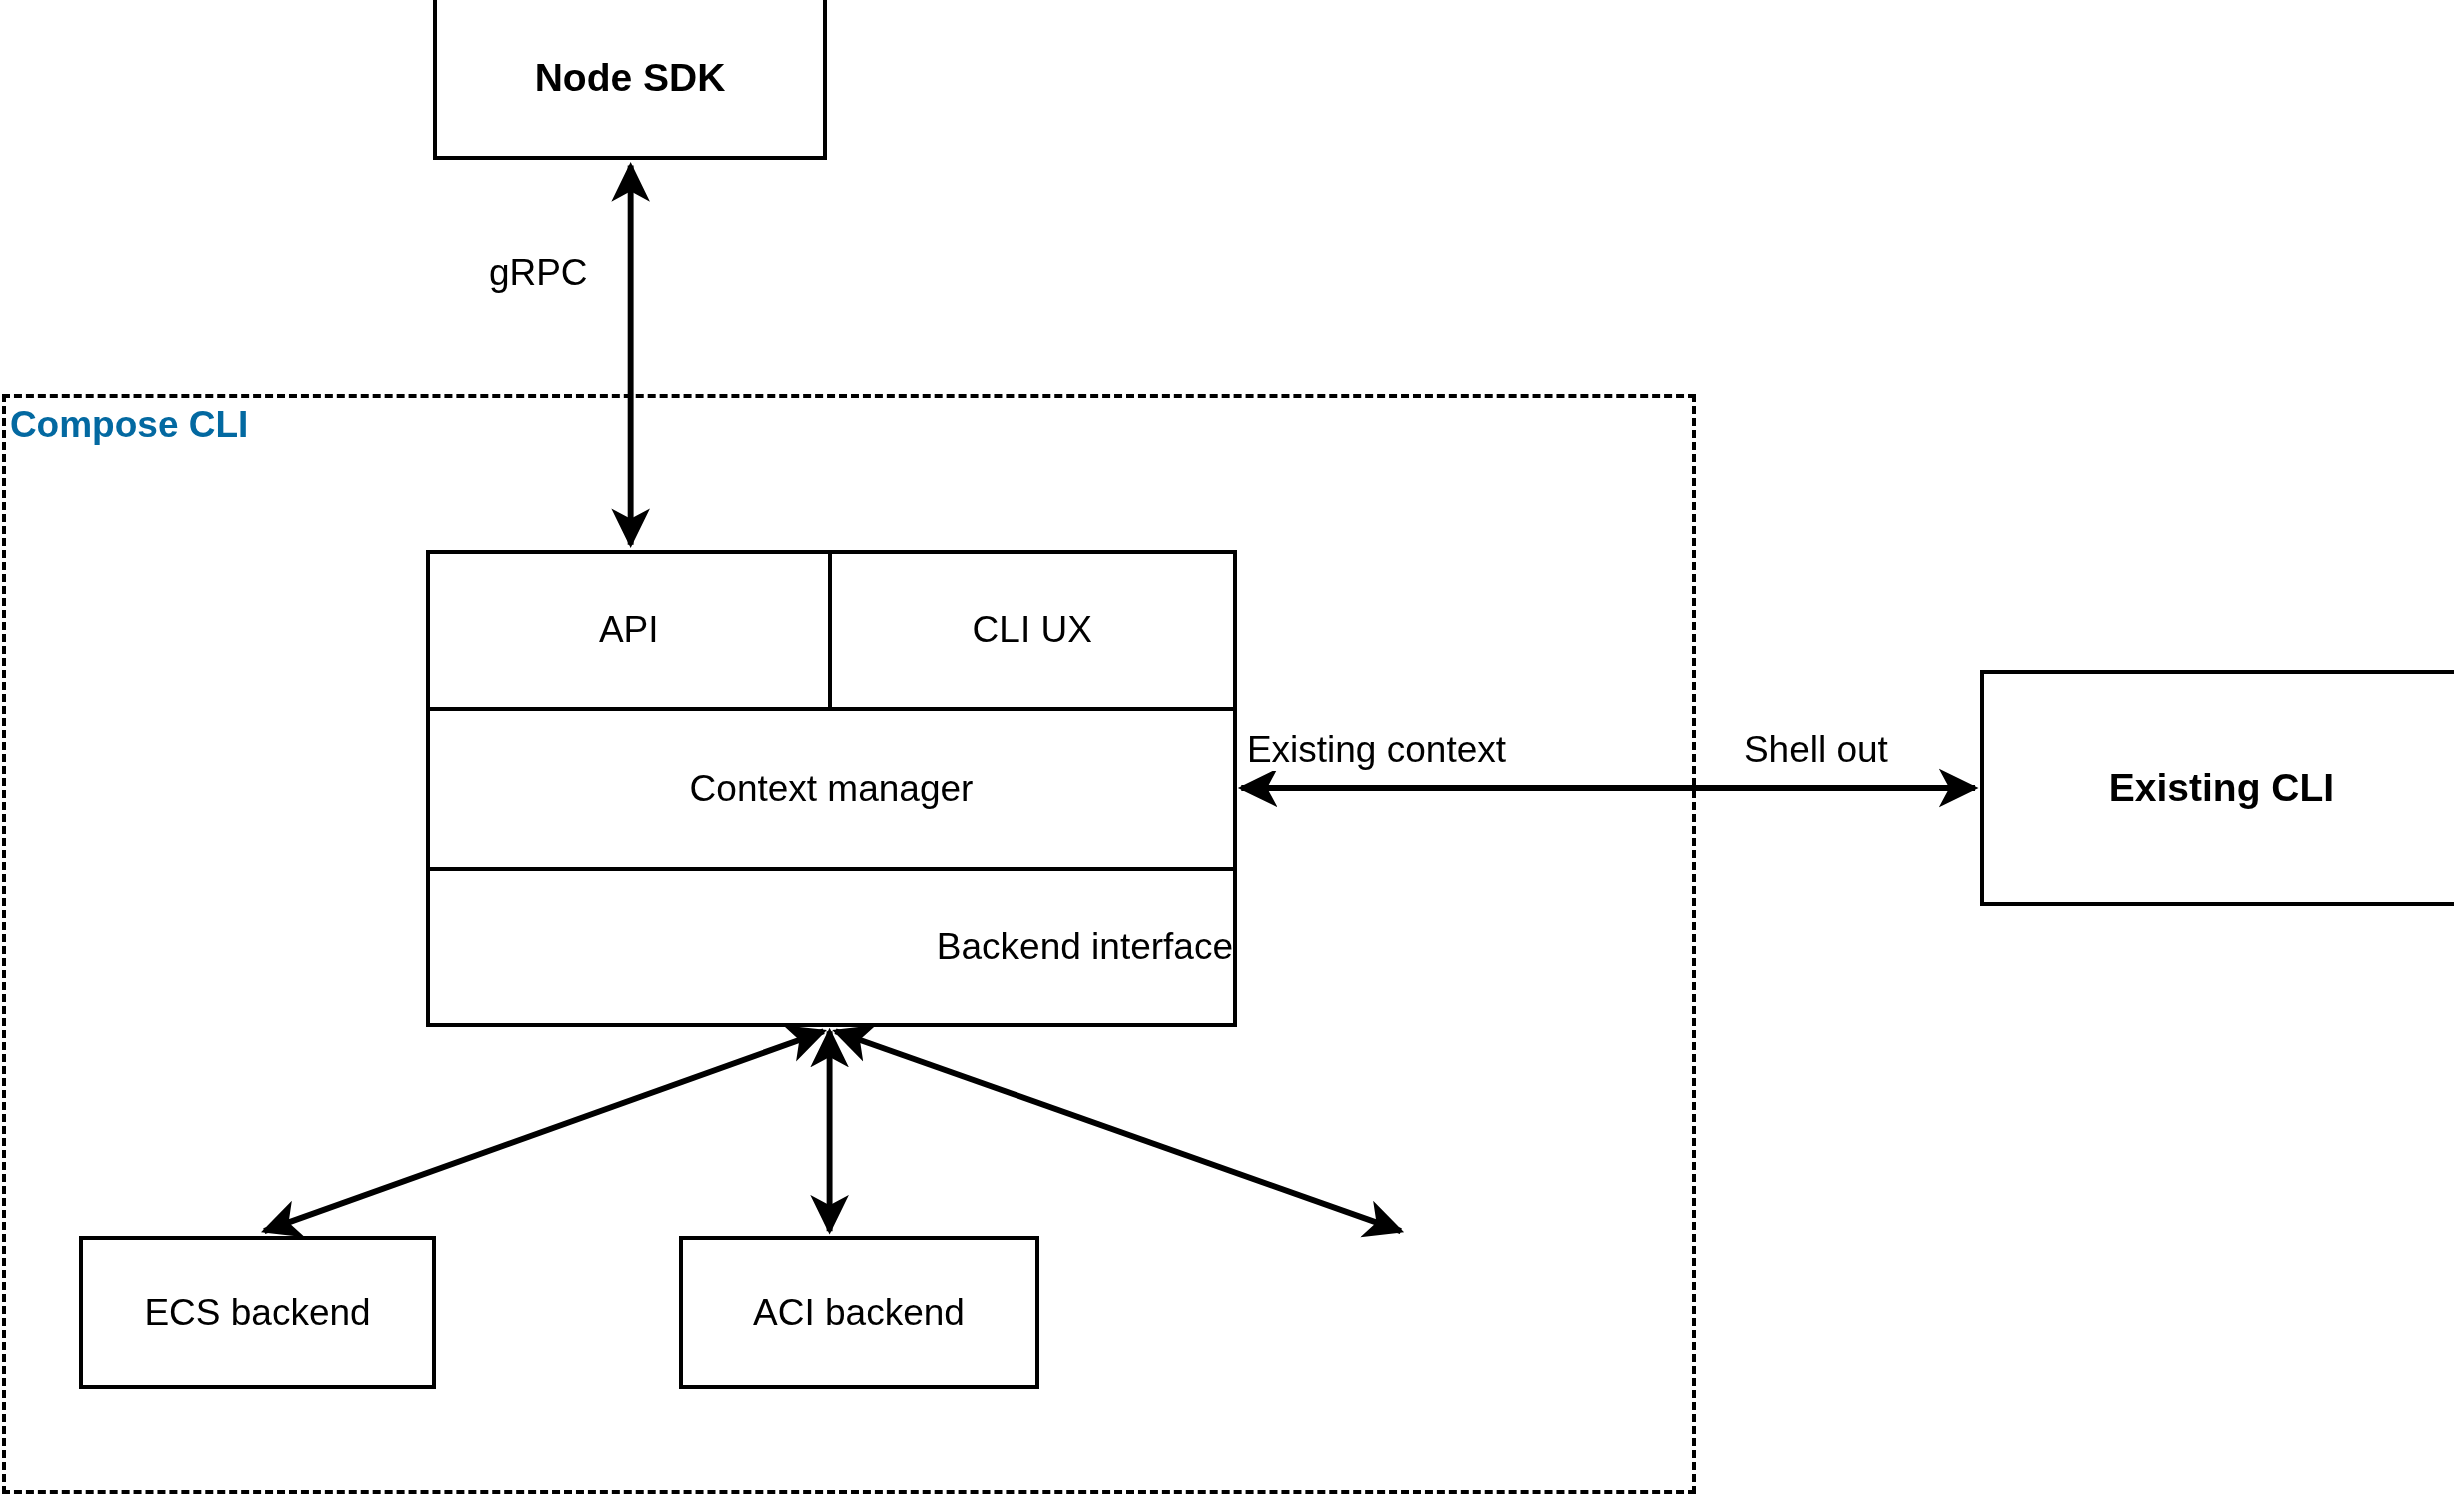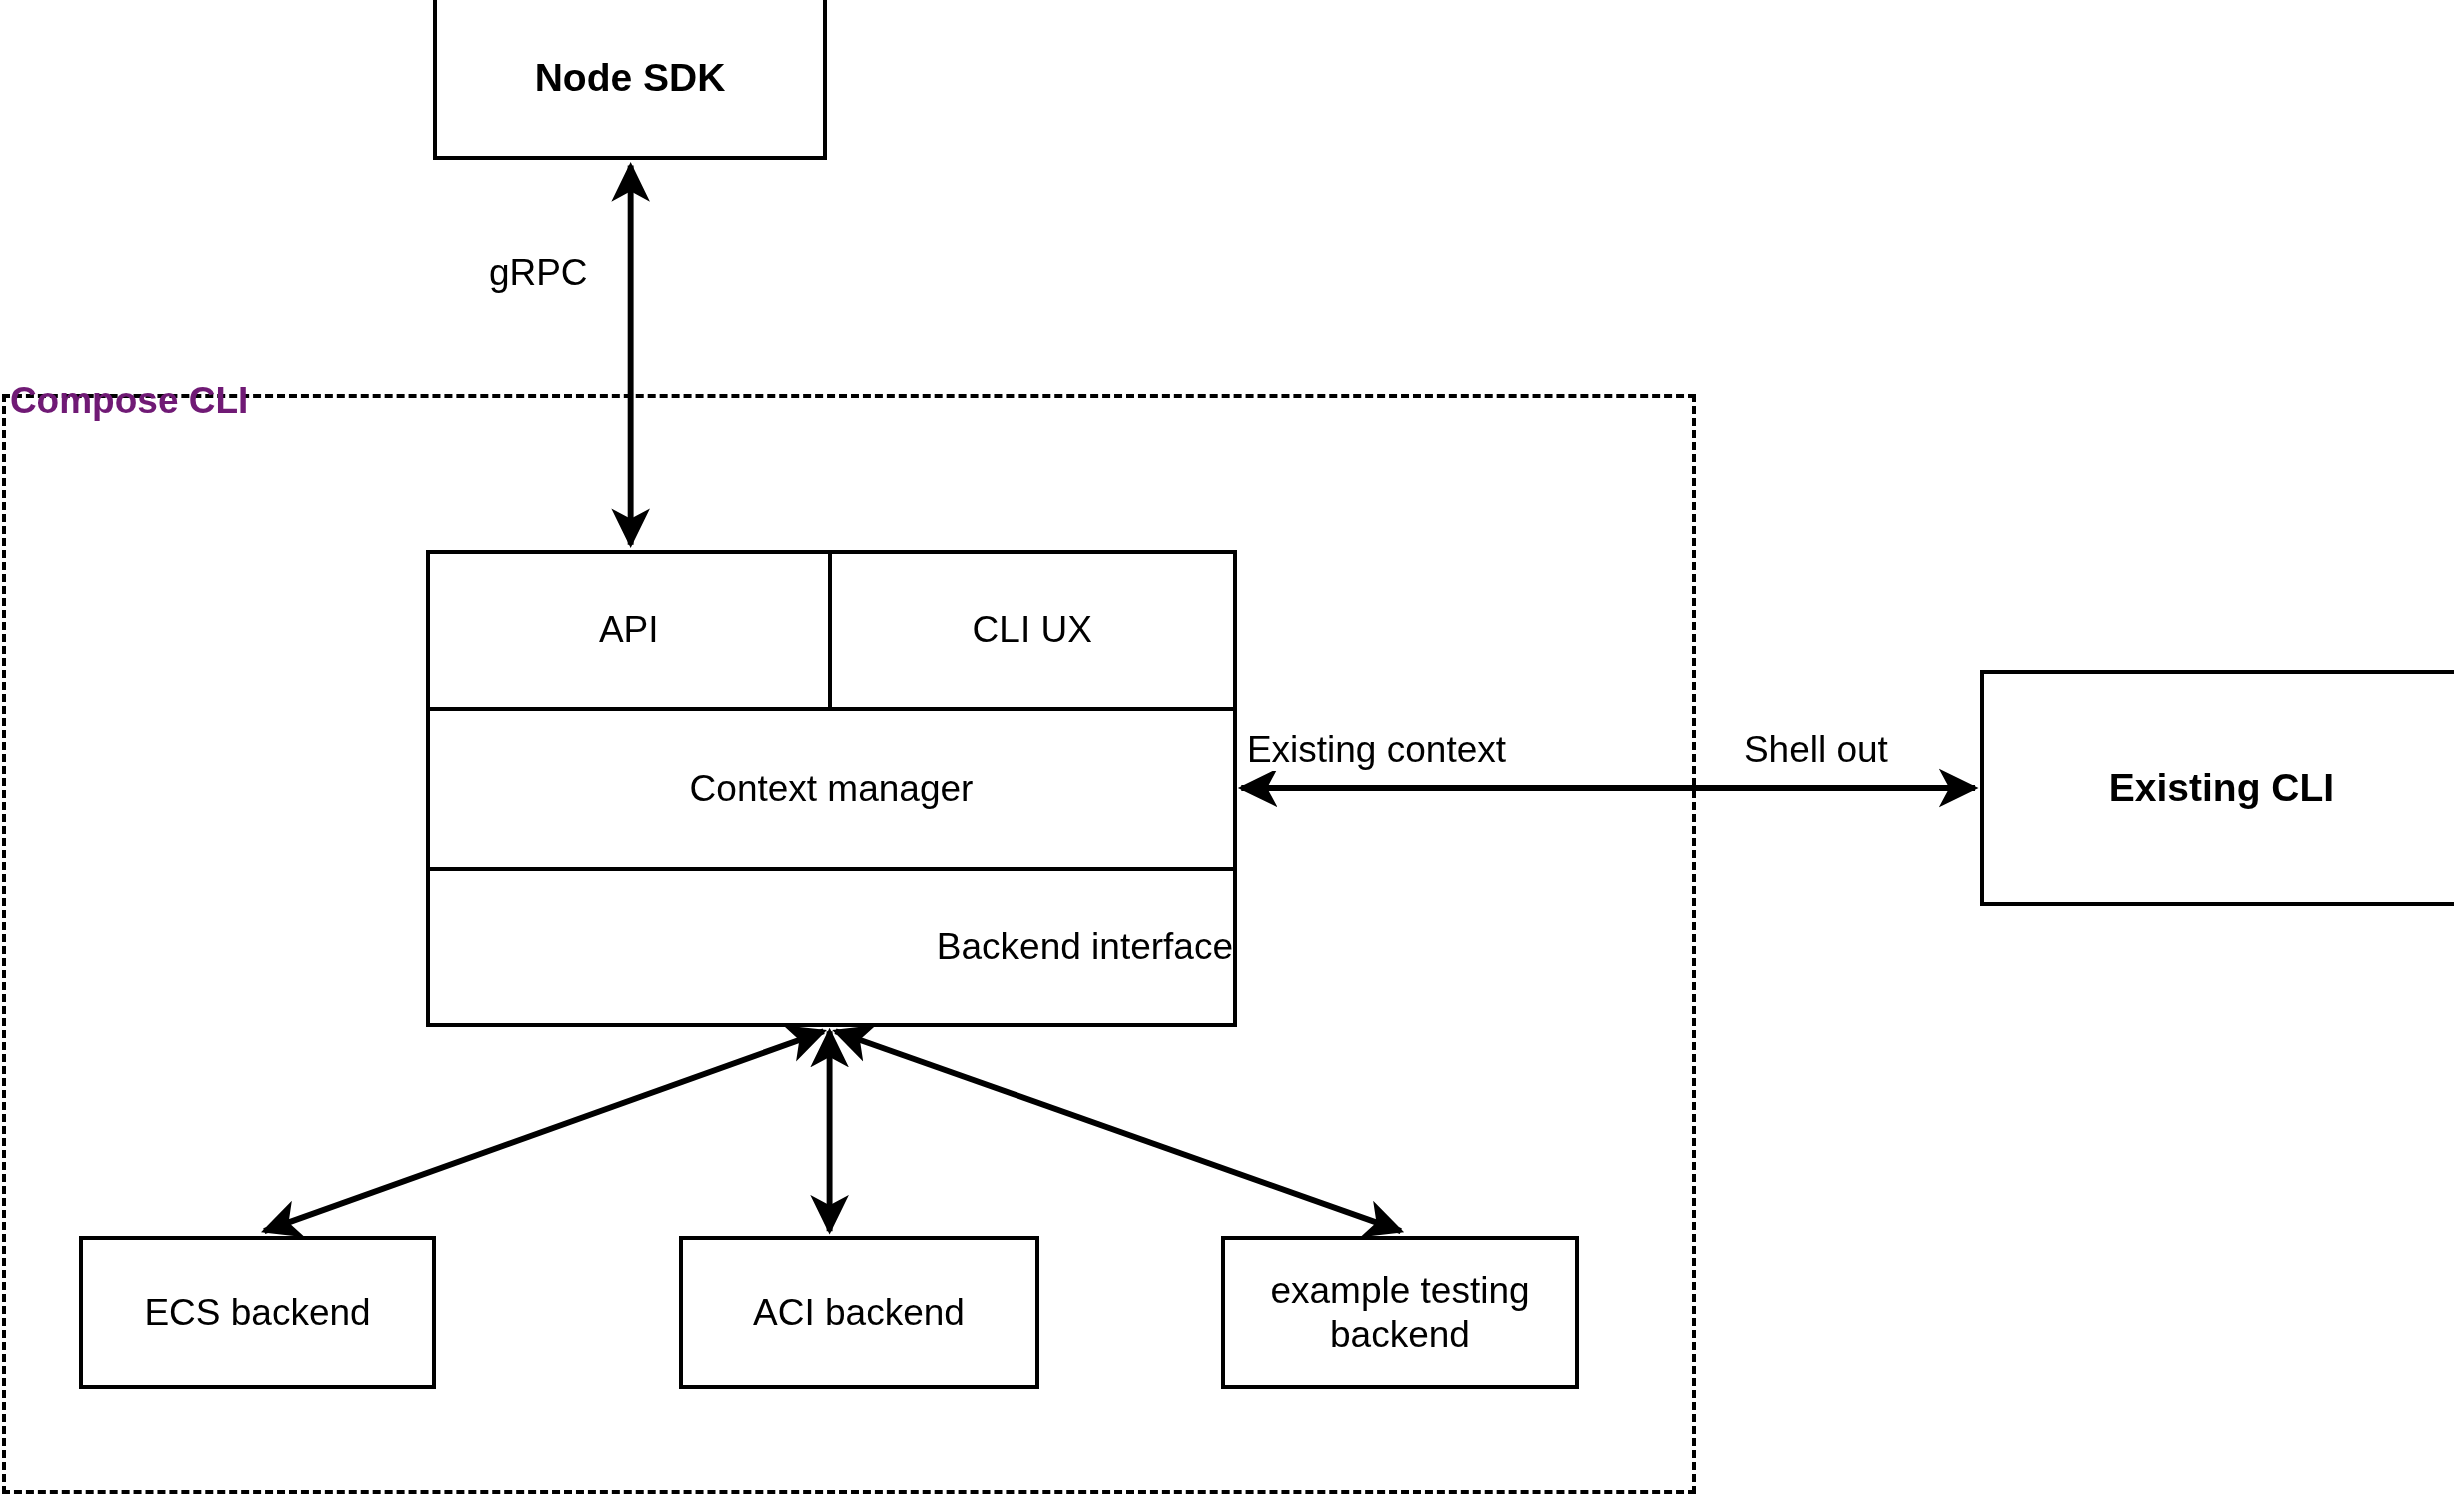--- a/index.html
+++ b/index.html
@@ -53,24 +53,24 @@
   #compose-cli-group {
     position: absolute;
     left: 2px; top: 394px;
     width: 1694px; height: 1100px;
     box-sizing: border-box;
     border: 4.9px dashed #000000;
     background: transparent;
   }
   #compose-cli-title {
     position: absolute;
-    left: 9.9px; top: 380px;
+    left: 9.9px; top: 404px;
     font-size: 37px;
     font-weight: bold;
-    color: #701a75;
+    color: #0369a1;
     white-space: nowrap;
   }
   
   #main-stack {
     position: absolute;
     left: 426px; top: 550px;
     width: 811px; height: 477px;
     box-sizing: border-box;
     border: 4.9px solid #000000;
     background: #ffffff;
@@ -207,21 +207,15 @@
   </div>
 
   <div class="node-box plain-node" id="ecs-backend-box">
     <span class="node-label">ECS backend</span>
   </div>
 
   <div class="node-box plain-node" id="aci-backend-box">
     <span class="node-label">ACI backend</span>
   </div>
 
-  <div class="node-box plain-node" id="example-testing-backend-box">
-    <span class="node-label">
-      <span>example testing</span><br>
-      <span>backend</span>
-    </span>
-  </div>
 
 </div>
 
 
 </body></html>

